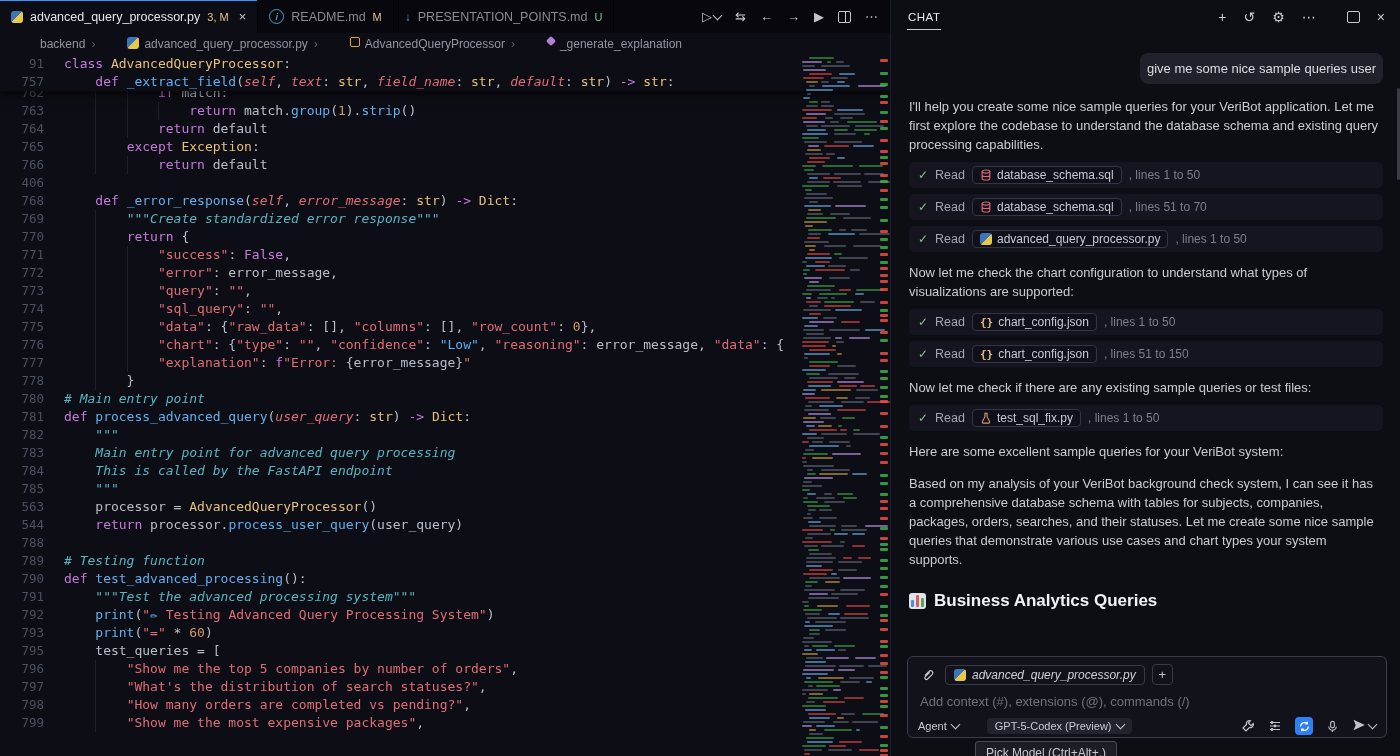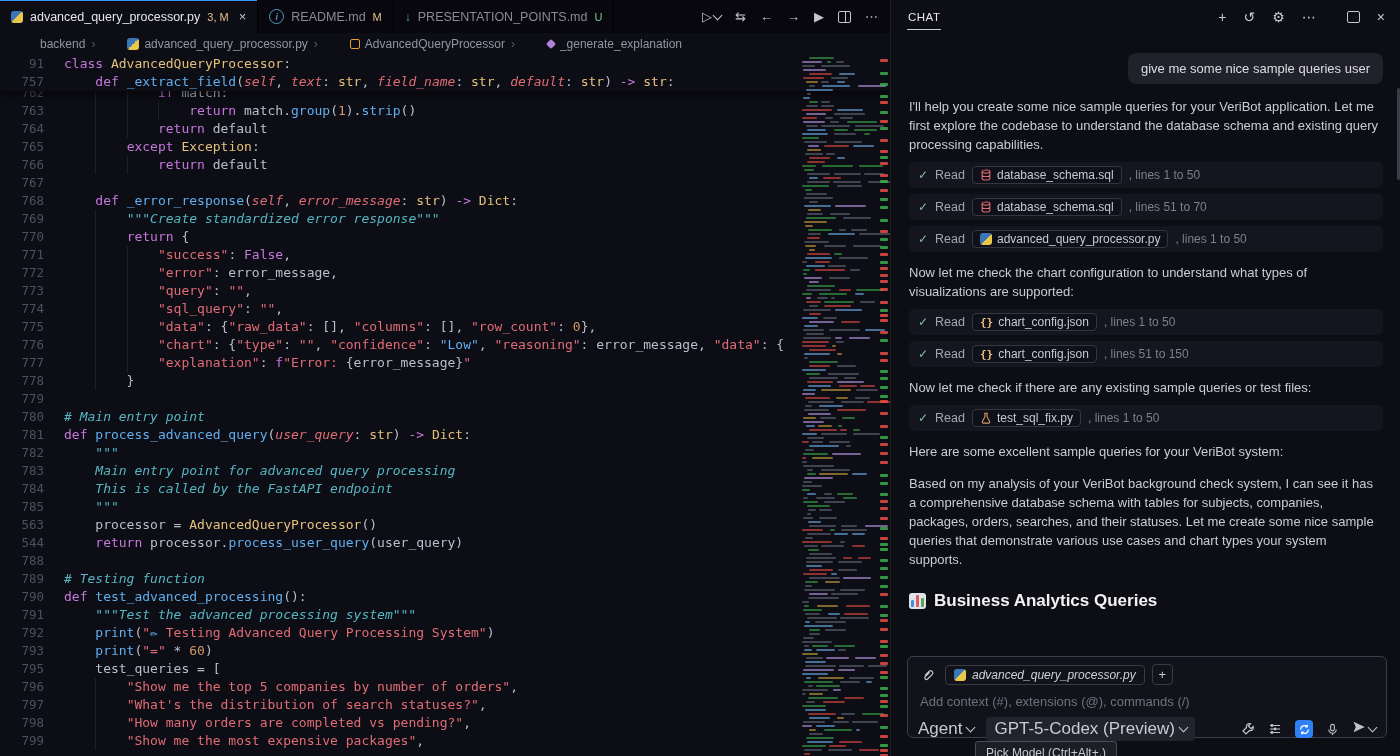--- a/index.html
+++ b/index.html
@@ -16,21 +16,21 @@
   .tab.active{background:#0d0d15;color:#e4e4ea;box-shadow:inset 0 1px 0 #3794ff;}
   .tab .badge{font-size:11px;color:#e2c08d;}
   .tab .badge.untracked{color:#73c991;}
   .tab .close{color:#c5c5cf;font-size:13px;margin-left:3px;}
   .editor-actions{margin-left:auto;display:flex;align-items:center;gap:14px;padding:0 12px;
                   color:#c5c5cf;font-size:13px;}
   .editor-actions .ea{display:flex;align-items:center;gap:2px;cursor:pointer;}
 
   .breadcrumbs{position:absolute;top:33px;left:0;right:0;height:22px;display:flex;align-items:center;
                gap:6px;padding-left:14px;font-size:12px;color:#9494a0;background:#0d0d15;}
-  .bc-item{display:flex;align-items:center;gap:5px;cursor:pointer;padding-left:26px;}
+  .bc-item{display:flex;gap:5px;cursor:pointer;padding-left:26px;}
   .bc-sep{color:#5d5d69;}
 
   .code-area{position:absolute;top:55px;left:0;right:0;bottom:0;background:#0d0d15;overflow:hidden;
              font-family:"DejaVu Sans Mono","DejaVu Sans",monospace;font-size:13px;}
   .code-lines{position:absolute;top:29px;left:0;width:810px;}
   .sticky{position:absolute;top:0;left:0;right:0;height:36px;background:#0d0d15;z-index:5;
           box-shadow:0 4px 9px rgba(0,0,0,.6);}
   .crow{position:relative;height:18px;line-height:18px;white-space:pre;}
   .lnum{display:inline-block;width:44px;text-align:right;padding-right:20px;color:#4a5160;font-size:12.5px;}
   .guide{position:absolute;top:0;height:18px;border-left:1px solid #20202c;}
@@ -55,42 +55,42 @@
   .chat-header{position:absolute;top:0;left:0;right:0;height:33px;display:flex;align-items:center;
                padding:0 16px;}
   .chat-title{font-size:11.5px;letter-spacing:.5px;color:#e8e8ee;border-bottom:1px solid #c9c9d2;
               padding:8px 1px 6px;cursor:pointer;}
   .chat-header-icons{margin-left:auto;display:flex;align-items:center;gap:17px;color:#c9c9d2;font-size:14px;}
   .chat-header-icons .hic{cursor:pointer;display:flex;align-items:center;}
   .gap-before{margin-left:14px;}
 
   .chat-body{position:absolute;top:33px;left:0;right:0;height:623px;padding:0 18px;overflow:hidden;
              display:flex;flex-direction:column;align-items:stretch;}
-  .user-bubble{align-self:flex-end;background:#21212c;border-radius:8px;padding:8px 13px;
+  .user-bubble{align-self:flex-end;background:#21212c;border-radius:8px;padding:8px 7px;
                margin:20px 0 2px;font-size:13px;color:#dcdce2;max-width:88%;}
   .cp{font-size:13px;line-height:19px;color:#cbcbd4;margin:11px 0 2px;}
   .tool-row{display:flex;align-items:center;gap:7px;background:#15151f;border-radius:5px;
             padding:4px 9px;margin:6px 0 0;font-size:12.5px;color:#a5a5b0;cursor:pointer;}
   .tool-check{color:#7fbf8f;font-size:12px;}
   .tool-chip{display:flex;align-items:center;gap:5px;border:1px solid #35353f;background:#10101a;
              border-radius:4px;padding:1px 7px;color:#c9c9d3;font-size:12px;}
   .tool-detail{color:#7f7f8a;font-size:12px;}
   .ch2{display:flex;align-items:center;gap:8px;font-size:17px;font-weight:bold;color:#f2f2f5;margin:20px 0 0;}
 
   .chat-input{position:absolute;left:16px;right:14px;top:656px;height:82px;border:1px solid #3d3d4b;
               border-radius:6px;background:#12121b;padding:7px 10px;box-sizing:border-box;}
   .ci-row1{display:flex;align-items:center;gap:7px;}
   .attach-btn{display:flex;align-items:center;justify-content:center;width:20px;height:20px;
               color:#c5c5cf;cursor:pointer;}
   .file-chip{display:flex;align-items:center;gap:6px;border:1px solid #3a3a46;border-radius:4px;
              padding:2px 8px;font-size:12px;color:#d0d0d8;font-style:italic;cursor:pointer;}
   .add-ctx{width:19px;height:19px;border:1px solid #3a3a46;border-radius:4px;color:#c5c5cf;
            display:flex;align-items:center;justify-content:center;font-size:13px;cursor:pointer;}
   .ci-placeholder{margin:9px 2px 8px;font-size:13px;color:#71717c;cursor:text;}
-  .ci-row3{display:flex;align-items:center;font-size:17px;color:#c9c9d3;}
+  .ci-row3{display:flex;align-items:center;font-size:11px;color:#c9c9d3;gap:16px;}
   .mode-sel{display:flex;align-items:center;gap:5px;margin-right:12px;cursor:pointer;}
   .model-sel{display:flex;align-items:center;gap:5px;background:#23232e;border-radius:4px;
              padding:2px 8px;cursor:pointer;}
   .ci-icons{margin-left:auto;display:flex;align-items:center;gap:13px;color:#c3c3cc;}
   .ci-icons > span{display:flex;align-items:center;cursor:pointer;}
   .sync-btn{width:18px;height:18px;background:#2f7ff5;border-radius:4px;display:flex;
             align-items:center;justify-content:center;}
   .send-wrap{display:flex;align-items:center;gap:3px;}
   .chev{width:6px;height:6px;border-right:1.3px solid currentColor;border-bottom:1.3px solid currentColor;
         transform:rotate(45deg);display:inline-block;margin-top:-3px;}
@@ -184,33 +184,32 @@
           <span>_generate_explanation</span>
         </span>
       </div>
     <div class="code-area">
       <div class="code-lines" id="code-lines">
           <div class="crow"><span class="lnum">762</span><span class="guide" style="left: calc(4ch + 64px);"></span><span class="guide" style="left: calc(8ch + 64px);"></span><span class="tk-x">            </span><span class="tk-k">if</span><span class="tk-x"> match:</span></div>
           <div class="crow"><span class="lnum">763</span><span class="guide" style="left: calc(4ch + 64px);"></span><span class="guide" style="left: calc(8ch + 64px);"></span><span class="guide" style="left: calc(12ch + 64px);"></span><span class="tk-x">                </span><span class="tk-k">return</span><span class="tk-x"> match.</span><span class="tk-f">group</span><span class="tk-x">(</span><span class="tk-n">1</span><span class="tk-x">).</span><span class="tk-f">strip</span><span class="tk-x">()</span></div>
           <div class="crow"><span class="lnum">764</span><span class="guide" style="left: calc(4ch + 64px);"></span><span class="guide" style="left: calc(8ch + 64px);"></span><span class="tk-x">            </span><span class="tk-k">return</span><span class="tk-x"> default</span></div>
           <div class="crow"><span class="lnum">765</span><span class="guide" style="left: calc(4ch + 64px);"></span><span class="tk-x">        </span><span class="tk-k">except</span><span class="tk-x"> </span><span class="tk-y">Exception</span><span class="tk-x">:</span></div>
           <div class="crow"><span class="lnum">766</span><span class="guide" style="left: calc(4ch + 64px);"></span><span class="guide" style="left: calc(8ch + 64px);"></span><span class="tk-x">            </span><span class="tk-k">return</span><span class="tk-x"> default</span></div>
-          <div class="crow"><span class="lnum">767</span></div>
+          <div class="crow"><span class="lnum">406</span></div>
           <div class="crow"><span class="lnum">768</span><span class="tk-x">    </span><span class="tk-k">def</span><span class="tk-x"> </span><span class="tk-f">_error_response</span><span class="tk-x">(</span><span class="tk-p">self</span><span class="tk-x">, </span><span class="tk-p">error_message</span><span class="tk-x">: </span><span class="tk-y">str</span><span class="tk-x">) </span><span class="tk-k">-&gt;</span><span class="tk-x"> </span><span class="tk-y">Dict</span><span class="tk-x">:</span></div>
           <div class="crow"><span class="lnum">769</span><span class="guide" style="left: calc(4ch + 64px);"></span><span class="tk-x">        </span><span class="tk-c">"""Create standardized error response"""</span></div>
           <div class="crow"><span class="lnum">770</span><span class="guide" style="left: calc(4ch + 64px);"></span><span class="tk-x">        </span><span class="tk-k">return</span><span class="tk-x"> {</span></div>
           <div class="crow"><span class="lnum">771</span><span class="guide" style="left: calc(4ch + 64px);"></span><span class="guide" style="left: calc(8ch + 64px);"></span><span class="tk-x">            </span><span class="tk-s">"success"</span><span class="tk-x">: </span><span class="tk-k">False</span><span class="tk-x">,</span></div>
           <div class="crow"><span class="lnum">772</span><span class="guide" style="left: calc(4ch + 64px);"></span><span class="guide" style="left: calc(8ch + 64px);"></span><span class="tk-x">            </span><span class="tk-s">"error"</span><span class="tk-x">: error_message,</span></div>
           <div class="crow"><span class="lnum">773</span><span class="guide" style="left: calc(4ch + 64px);"></span><span class="guide" style="left: calc(8ch + 64px);"></span><span class="tk-x">            </span><span class="tk-s">"query"</span><span class="tk-x">: </span><span class="tk-s">""</span><span class="tk-x">,</span></div>
           <div class="crow"><span class="lnum">774</span><span class="guide" style="left: calc(4ch + 64px);"></span><span class="guide" style="left: calc(8ch + 64px);"></span><span class="tk-x">            </span><span class="tk-s">"sql_query"</span><span class="tk-x">: </span><span class="tk-s">""</span><span class="tk-x">,</span></div>
           <div class="crow"><span class="lnum">775</span><span class="guide" style="left: calc(4ch + 64px);"></span><span class="guide" style="left: calc(8ch + 64px);"></span><span class="tk-x">            </span><span class="tk-s">"data"</span><span class="tk-x">: {</span><span class="tk-s">"raw_data"</span><span class="tk-x">: [], </span><span class="tk-s">"columns"</span><span class="tk-x">: [], </span><span class="tk-s">"row_count"</span><span class="tk-x">: </span><span class="tk-n">0</span><span class="tk-x">},</span></div>
           <div class="crow"><span class="lnum">776</span><span class="guide" style="left: calc(4ch + 64px);"></span><span class="guide" style="left: calc(8ch + 64px);"></span><span class="tk-x">            </span><span class="tk-s">"chart"</span><span class="tk-x">: {</span><span class="tk-s">"type"</span><span class="tk-x">: </span><span class="tk-s">""</span><span class="tk-x">, </span><span class="tk-s">"confidence"</span><span class="tk-x">: </span><span class="tk-b">"Low"</span><span class="tk-x">, </span><span class="tk-s">"reasoning"</span><span class="tk-x">: error_message, </span><span class="tk-s">"data"</span><span class="tk-x">: {</span></div>
           <div class="crow"><span class="lnum">777</span><span class="guide" style="left: calc(4ch + 64px);"></span><span class="guide" style="left: calc(8ch + 64px);"></span><span class="tk-x">            </span><span class="tk-s">"explanation"</span><span class="tk-x">: </span><span class="tk-k">f</span><span class="tk-s">"Error: </span><span class="tk-x">{error_message}</span><span class="tk-s">"</span></div>
           <div class="crow"><span class="lnum">778</span><span class="guide" style="left: calc(4ch + 64px);"></span><span class="tk-x">        }</span></div>
-          <div class="crow"><span class="lnum">779</span></div>
           <div class="crow"><span class="lnum">780</span><span class="tk-c"># Main entry point</span></div>
           <div class="crow"><span class="lnum">781</span><span class="tk-k">def</span><span class="tk-x"> </span><span class="tk-f">process_advanced_query</span><span class="tk-x">(</span><span class="tk-p">user_query</span><span class="tk-x">: </span><span class="tk-y">str</span><span class="tk-x">) </span><span class="tk-k">-&gt;</span><span class="tk-x"> </span><span class="tk-y">Dict</span><span class="tk-x">:</span></div>
           <div class="crow"><span class="lnum">782</span><span class="tk-c">    """</span></div>
           <div class="crow"><span class="lnum">783</span><span class="tk-c">    Main entry point for advanced query processing</span></div>
           <div class="crow"><span class="lnum">784</span><span class="tk-c">    This is called by the FastAPI endpoint</span></div>
           <div class="crow"><span class="lnum">785</span><span class="tk-c">    """</span></div>
           <div class="crow"><span class="lnum">563</span><span class="tk-x">    processor = </span><span class="tk-y">AdvancedQueryProcessor</span><span class="tk-x">()</span></div>
           <div class="crow"><span class="lnum">544</span><span class="tk-x">    </span><span class="tk-k">return</span><span class="tk-x"> processor.</span><span class="tk-f">process_user_query</span><span class="tk-x">(user_query)</span></div>
           <div class="crow"><span class="lnum">788</span></div>
           <div class="crow"><span class="lnum">789</span><span class="tk-c"># Testing function</span></div>

